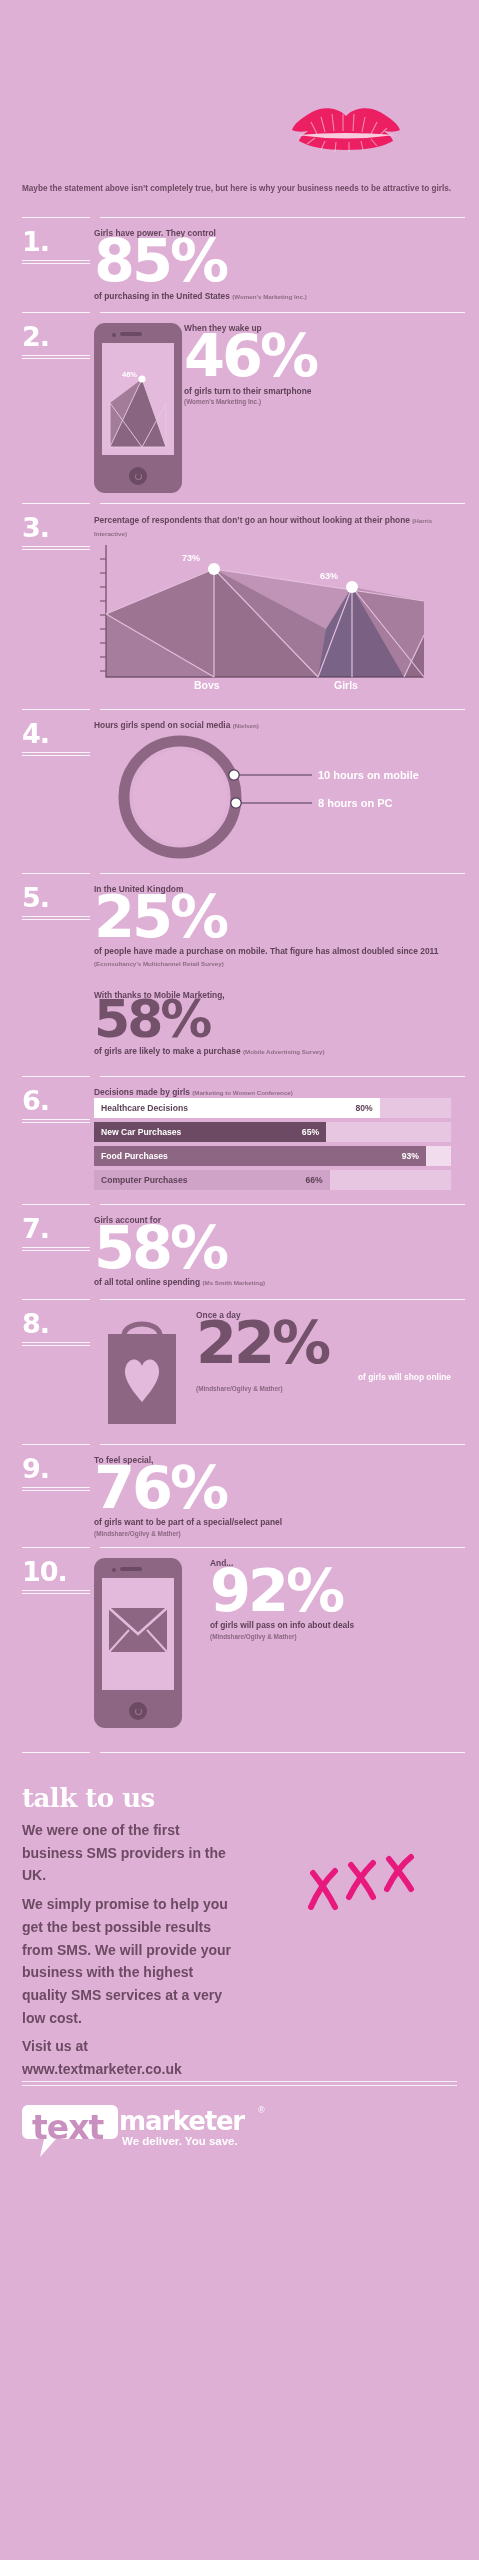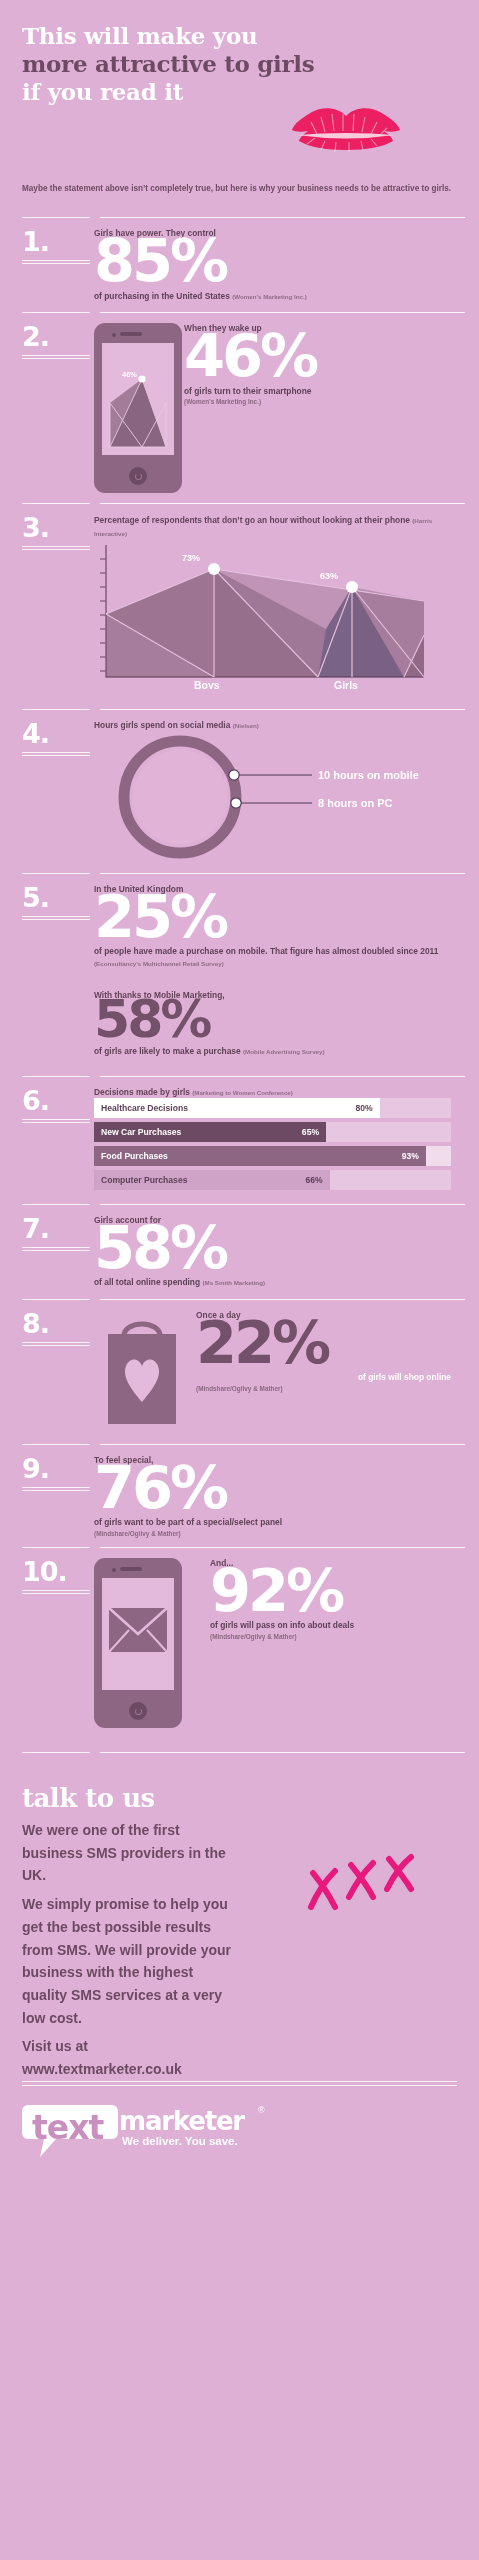--- a/index.html
+++ b/index.html
@@ -99,25 +99,20 @@
                font-size:11.5px; font-weight:700; }
   .botrule { position:absolute; left:22px; right:22px; bottom:70px; }
   .botrule div { height:1px; background:rgba(255,255,255,.8); margin-bottom:3px; }
 </style>
 </head>
 <body>
 
 <div class="page">
 
   <div class="hero">
-    <h1>
-      <span class="l1">This will make you</span>
-      <span class="l2">more attractive to girls</span>
-      <span class="l3">if you read it</span>
-    </h1>
     <svg class="lips" viewBox="0 0 110 60">
       <g fill="#ec1f63">
         <path d="M55 8c8-9 24-10 34-4 12 7 18 12 20 18-4 2-10 2-16 1 4 3 8 6 9 10-10 6-26 9-47 9s-37-3-47-9c1-4 5-7 9-10-6 1-12 1-16-1 2-6 8-11 20-18 10-6 26-5 34 4z"></path>
       </g>
       <g stroke="#f7e3ec" stroke-width="1.1" opacity=".55">
         <path d="M20 14 L26 26"></path>
           <path d="M30 9 L34 24"></path>
           <path d="M41 6 L43 23"></path>
         <path d="M52 6 L52 23"></path>
           <path d="M63 6 L62 23"></path>

